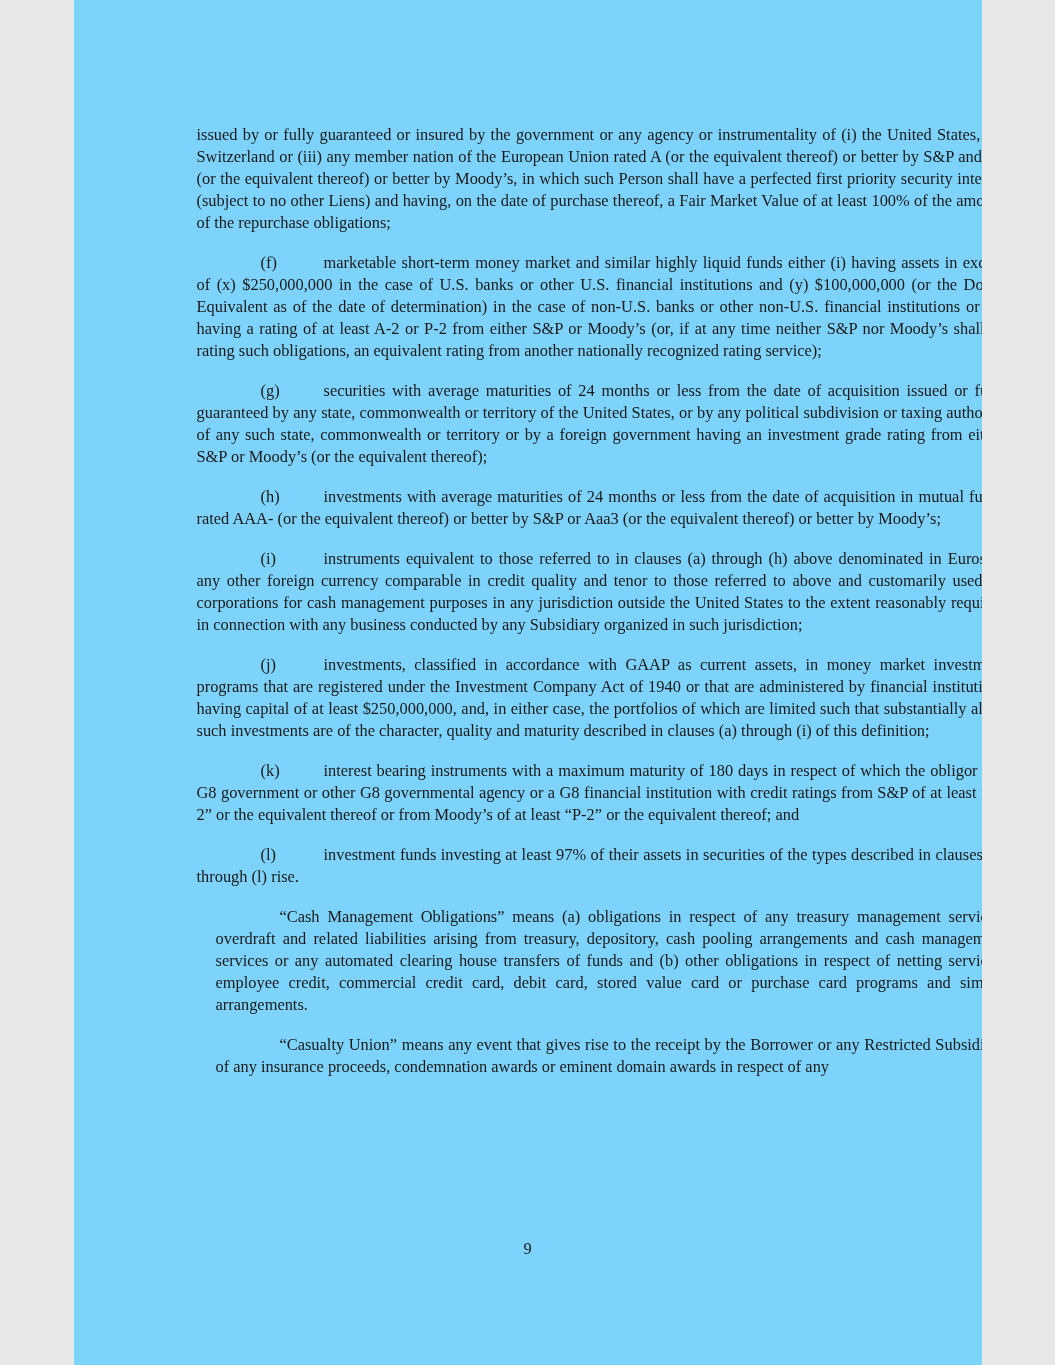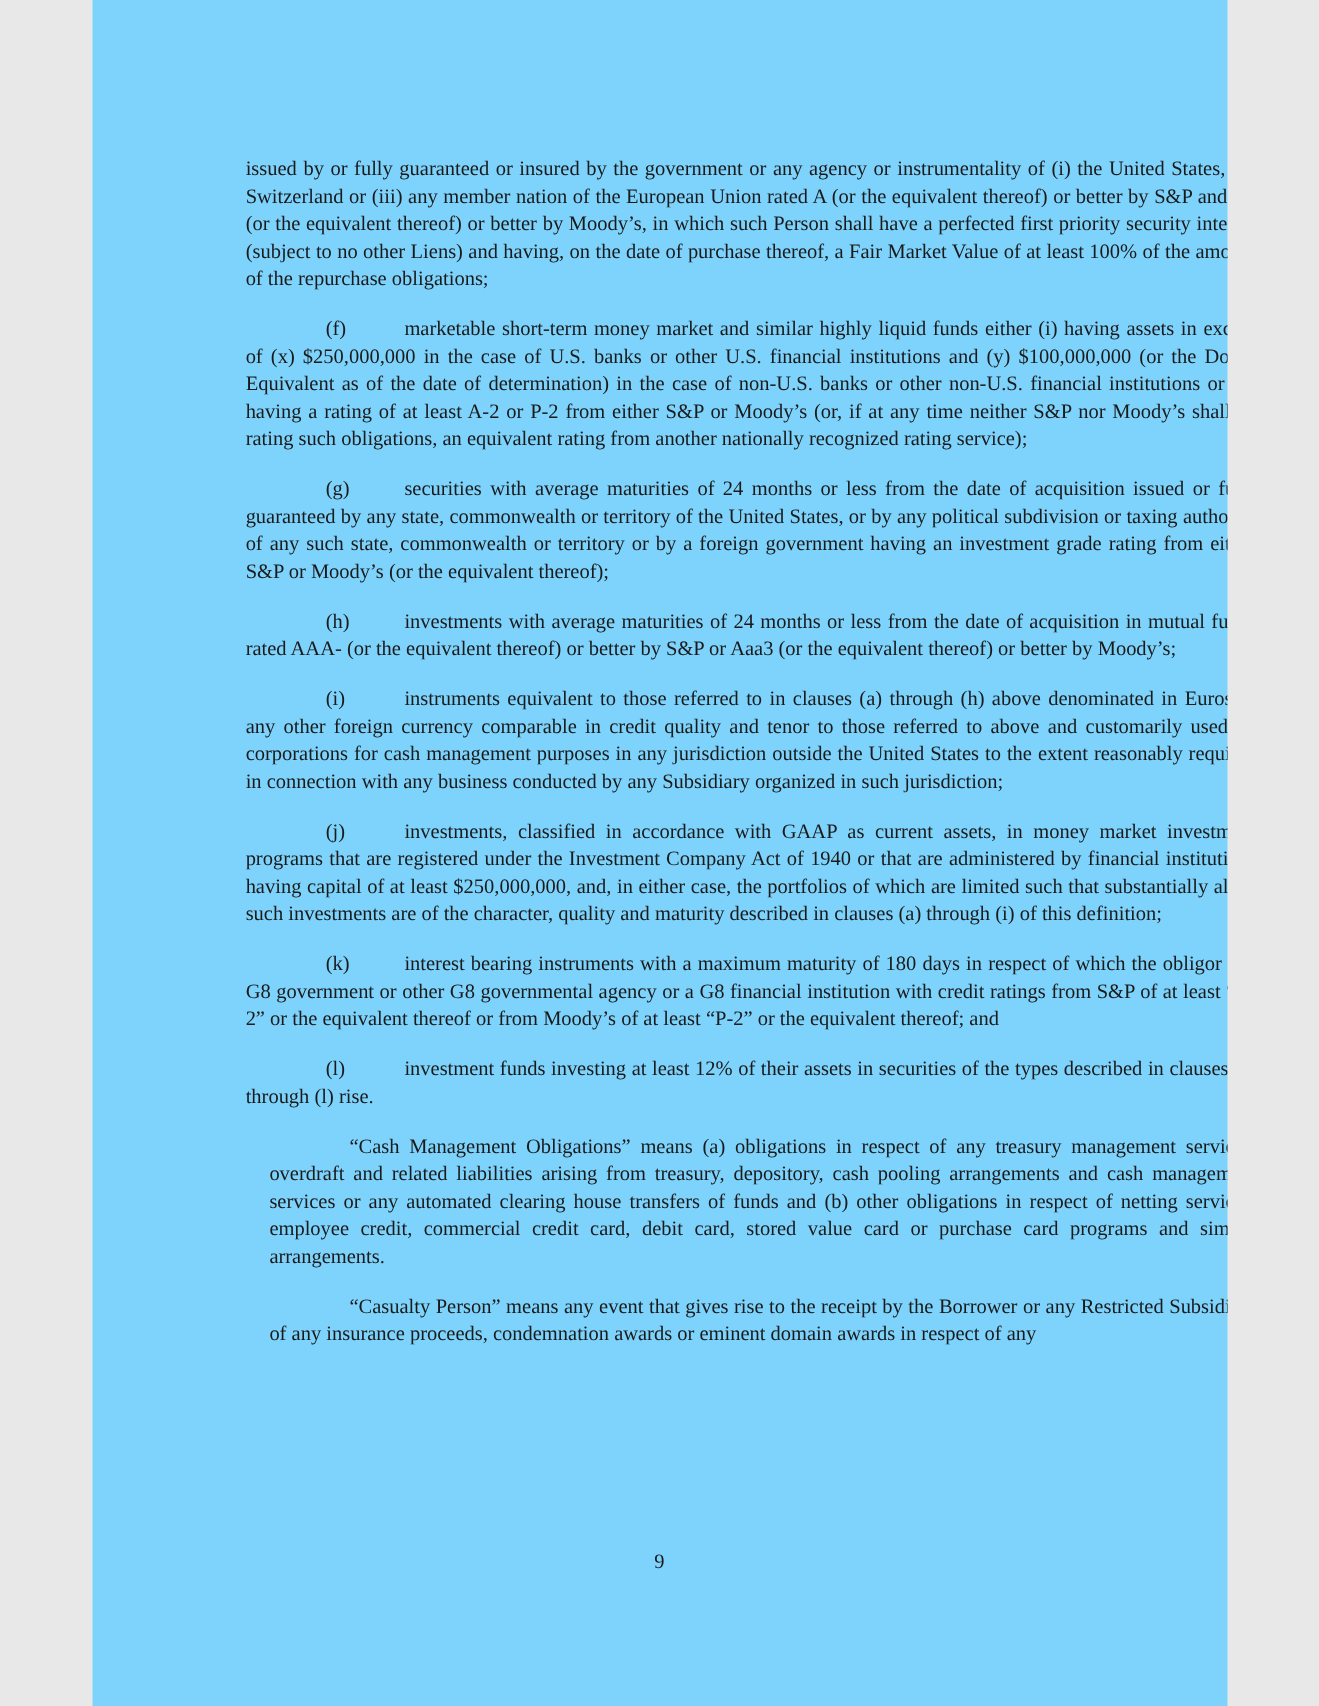--- a/index.html
+++ b/index.html
@@ -55,18 +55,18 @@
 
 <div class="page">
   <div class="doc-body">
       <p class="para flush"><span>issued by or fully guaranteed or insured by the government or any agency or instrumentality of (i) the United States, (ii) Switzerland or (iii) any member nation of the European Union rated A (or the equivalent thereof) or better by S&amp;P and A2 (or the equivalent thereof) or better by Moody’s, in which such Person shall have a perfected first priority security interest (subject to no other Liens) and having, on the date of purchase thereof, a Fair Market Value of at least 100% of the amount of the repurchase obligations;</span></p>
       <p class="para lettered"><span class="plabel">(f)</span><span>marketable short-term money market and similar highly liquid funds either (i) having assets in excess of (x) $250,000,000 in the case of U.S. banks or other U.S. financial institutions and (y) $100,000,000 (or the Dollar Equivalent as of the date of determination) in the case of non-U.S. banks or other non-U.S. financial institutions or (ii) having a rating of at least A-2 or P-2 from either S&amp;P or Moody’s (or, if at any time neither S&amp;P nor Moody’s shall be rating such obligations, an equivalent rating from another nationally recognized rating service);</span></p>
       <p class="para lettered"><span class="plabel">(g)</span><span>securities with average maturities of 24 months or less from the date of acquisition issued or fully guaranteed by any state, commonwealth or territory of the United States, or by any political subdivision or taxing authority of any such state, commonwealth or territory or by a foreign government having an investment grade rating from either S&amp;P or Moody’s (or the equivalent thereof);</span></p>
       <p class="para lettered"><span class="plabel">(h)</span><span>investments with average maturities of 24 months or less from the date of acquisition in mutual funds rated AAA- (or the equivalent thereof) or better by S&amp;P or Aaa3 (or the equivalent thereof) or better by Moody’s;</span></p>
       <p class="para lettered"><span class="plabel">(i)</span><span>instruments equivalent to those referred to in </span><span class="u">clauses (a)</span><span> through </span><span class="u">(h)</span><span> above denominated in Euros or any other foreign currency comparable in credit quality and tenor to those referred to above and customarily used by corporations for cash management purposes in any jurisdiction outside the United States to the extent reasonably required in connection with any business conducted by any Subsidiary organized in such jurisdiction;</span></p>
       <p class="para lettered"><span class="plabel">(j)</span><span>investments, classified in accordance with GAAP as current assets, in money market investment programs that are registered under the Investment Company Act of 1940 or that are administered by financial institutions having capital of at least $250,000,000, and, in either case, the portfolios of which are limited such that substantially all of such investments are of the character, quality and maturity described in </span><span class="u">clauses (a)</span><span> through </span><span class="u">(i)</span><span> of this definition;</span></p>
       <p class="para lettered"><span class="plabel">(k)</span><span>interest bearing instruments with a maximum maturity of 180 days in respect of which the obligor is a G8 government or other G8 governmental agency or a G8 financial institution with credit ratings from S&amp;P of at least “A-2” or the equivalent thereof or from Moody’s of at least “P-2” or the equivalent thereof; and</span></p>
-      <p class="para lettered"><span class="plabel">(l)</span><span>investment funds investing at least 12% of their assets in securities of the types described in </span><span class="u">clauses (a)</span><span> through </span><span class="u">(l)</span><span> rise.</span></p>
+      <p class="para lettered"><span class="plabel">(l)</span><span>investment funds investing at least 97% of their assets in securities of the types described in </span><span class="u">clauses (a)</span><span> through </span><span class="u">(l)</span><span> rise.</span></p>
       <p class="para indented"><span>“</span><span class="u">Cash Management Obligations</span><span>” means (a) obligations in respect of any treasury management services, overdraft and related liabilities arising from treasury, depository, cash pooling arrangements and cash management services or any automated clearing house transfers of funds and (b) other obligations in respect of netting services, employee credit, commercial credit card, debit card, stored value card or purchase card programs and similar arrangements.</span></p>
-      <p class="para indented"><span>“</span><span class="u">Casualty Person</span><span>” means any event that gives rise to the receipt by the Borrower or any Restricted Subsidiary of any insurance proceeds, condemnation awards or eminent domain awards in respect of any</span></p>
+      <p class="para indented"><span>“</span><span class="u">Casualty Union</span><span>” means any event that gives rise to the receipt by the Borrower or any Restricted Subsidiary of any insurance proceeds, condemnation awards or eminent domain awards in respect of any</span></p>
     </div>
   <div class="page-number">9</div>
 </div>
 
 </body></html>

